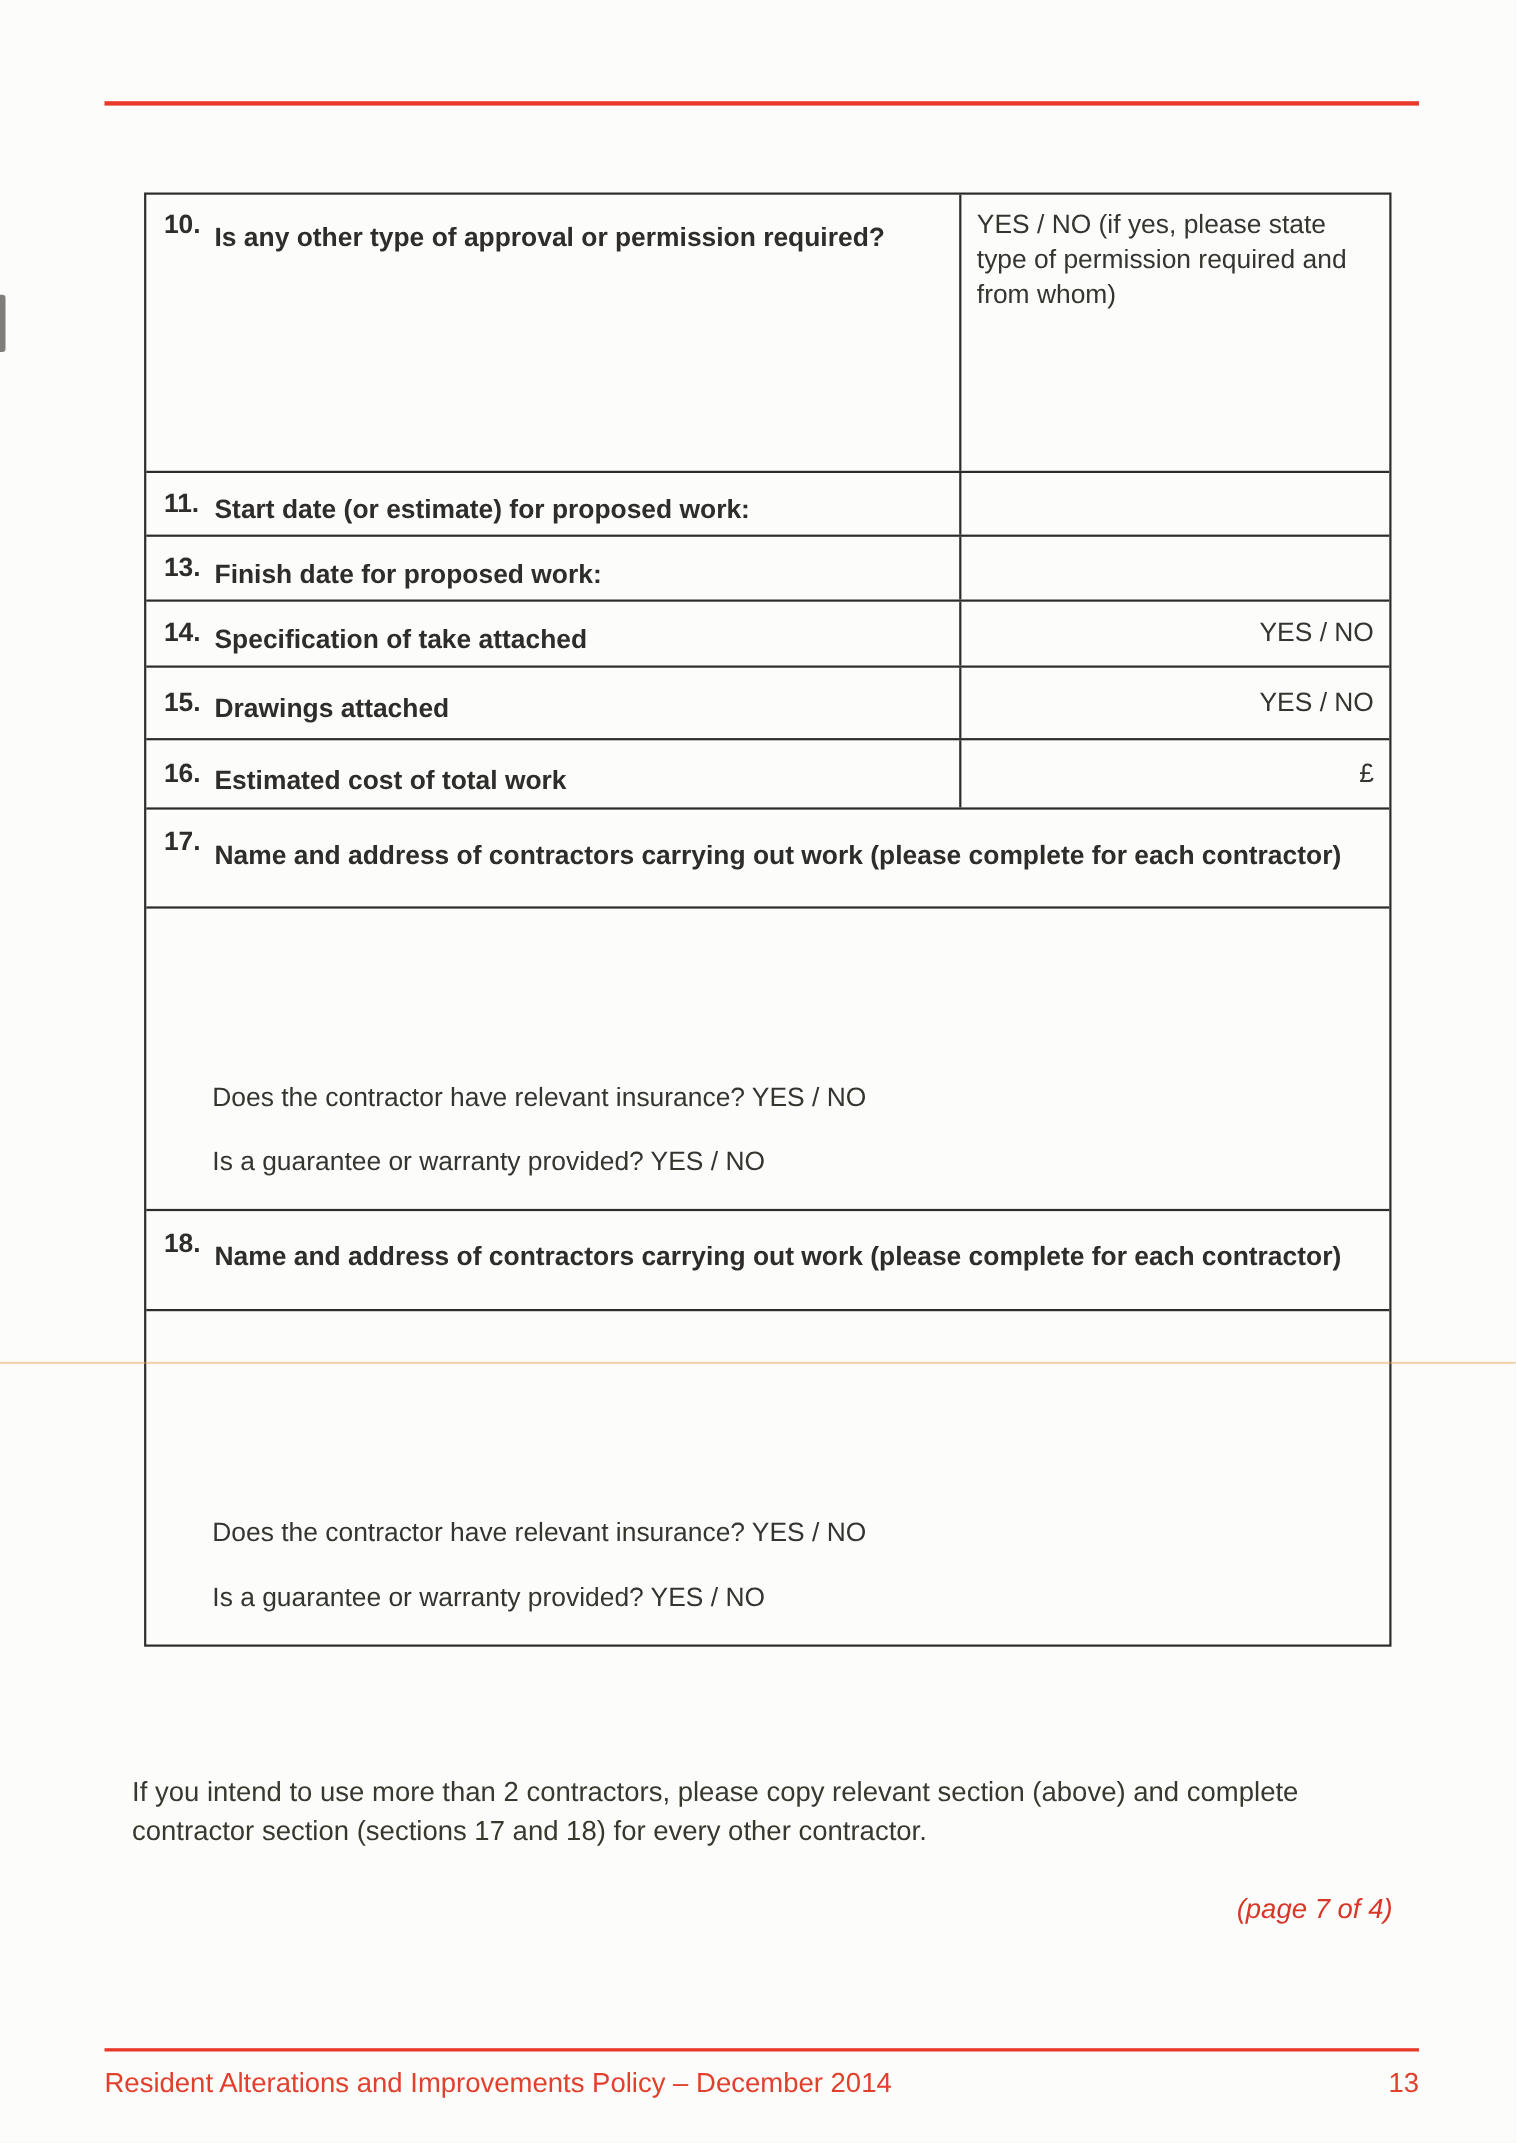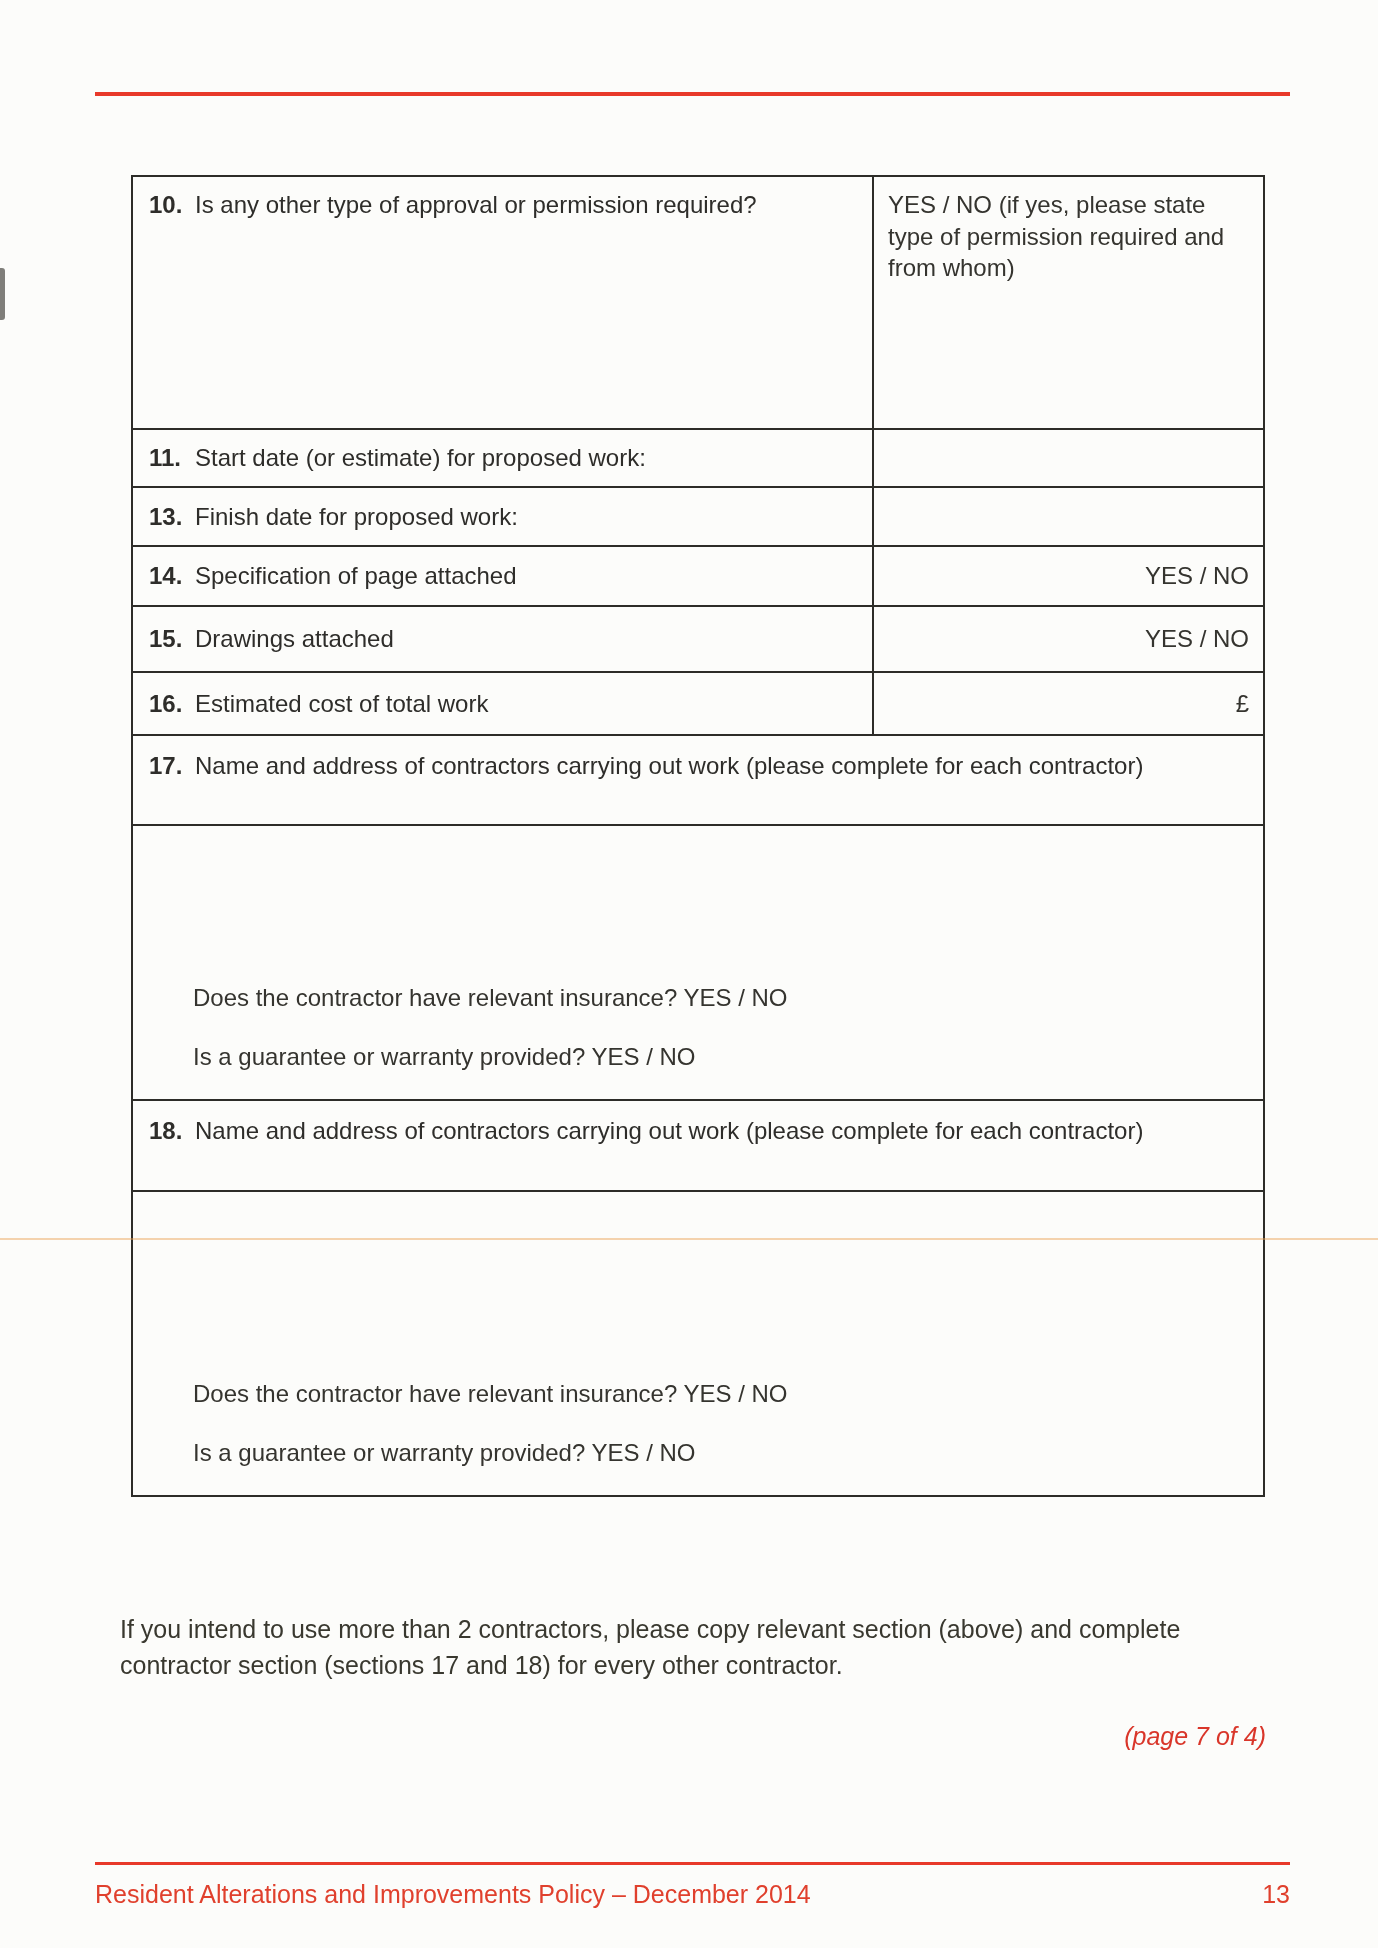--- a/index.html
+++ b/index.html
@@ -48,21 +48,21 @@
     flex: 1 1 auto;
     border-left: 2px solid #2d2c28;
     padding: 10px 14px;
     display: flex; align-items: center;
     color: #35342f;
     justify-content: flex-end;
   }
   .row.tall .cell-q, .row.tall .cell-a { align-items: flex-start; padding-top: 12px; }
 
   .num { flex: 0 0 46px; font-weight: bold; }
-  .qtext { font-weight: normal; }
+  .qtext { font-weight: bold; margin-top: 12px; }
 
   .h10  { height: 253px; }
   .hrow { height: 58px; }
   .h12  { height: 59px; }
   .h13  { height: 59px; }
   .h14  { height: 60px; }
   .h15  { height: 66px; }
   .h16  { height: 63px; }
 
   
@@ -137,21 +137,21 @@
       <span class="qtext">Finish date for proposed work:</span>
     </div>
     <div class="cell-a">
       <span></span>
     </div>
   </div>
 
   <div class="row h14">
     <div class="cell-q">
       <span class="num">14.</span>
-      <span class="qtext">Specification of page attached</span>
+      <span class="qtext">Specification of take attached</span>
     </div>
     <div class="cell-a">
       <span>YES / NO</span>
     </div>
   </div>
 
   <div class="row h15">
     <div class="cell-q">
       <span class="num">15.</span>
       <span class="qtext">Drawings attached</span>

